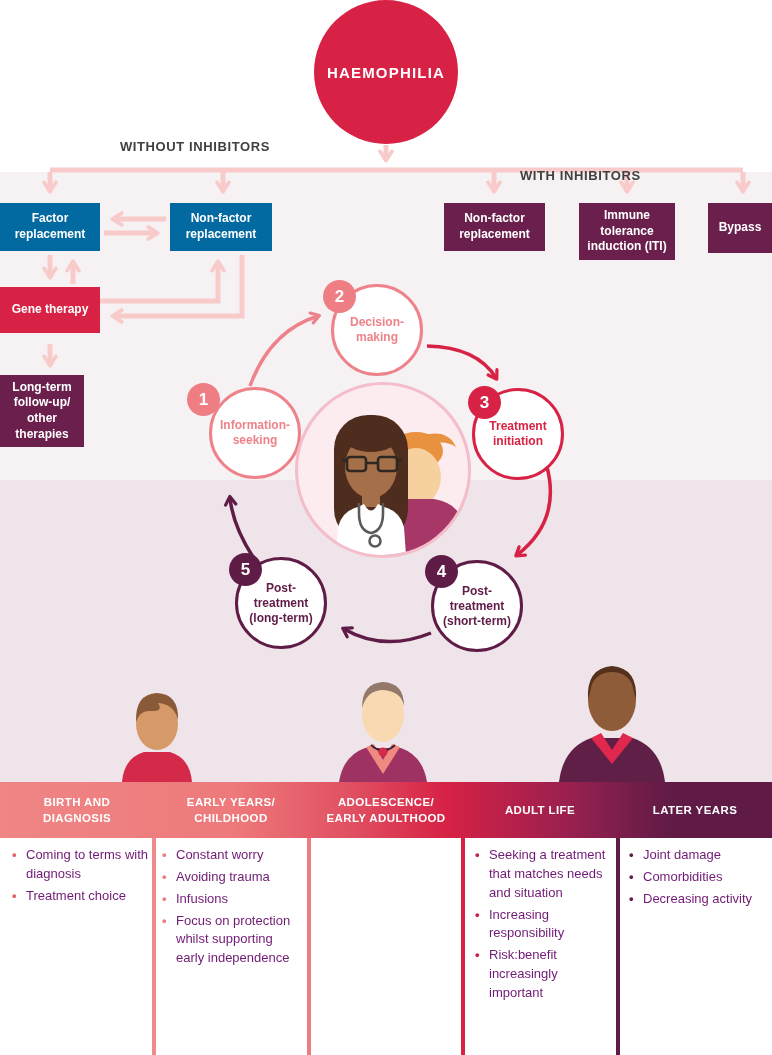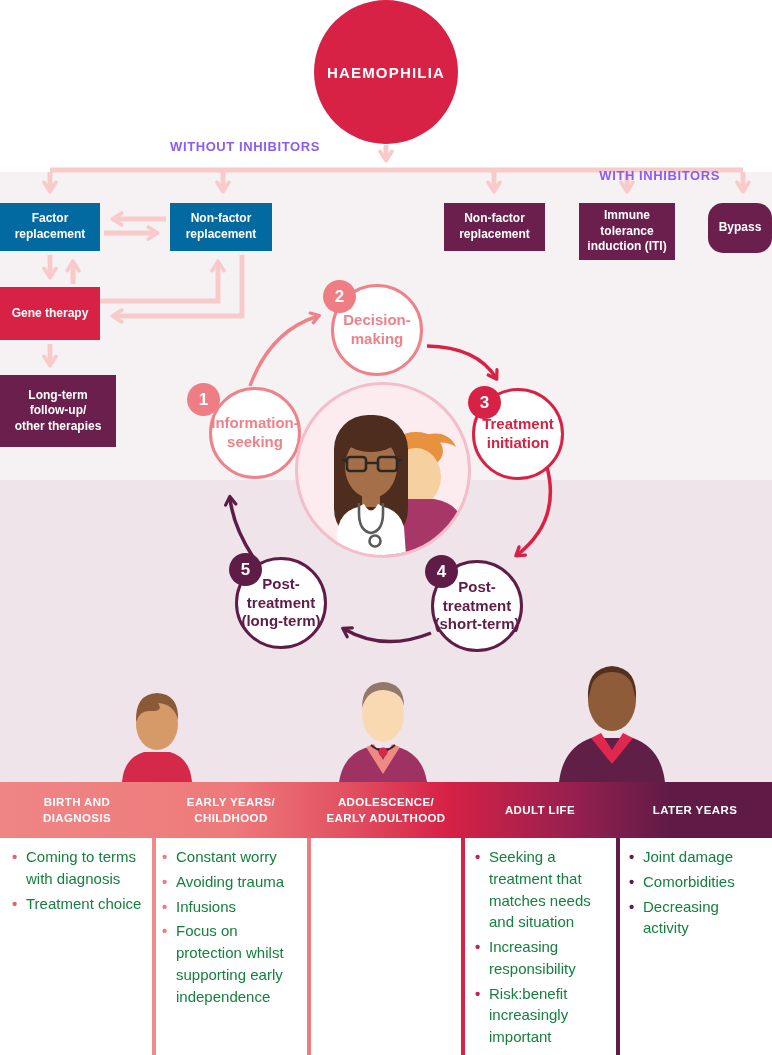--- a/index.html
+++ b/index.html
@@ -6,43 +6,43 @@
   .stage{position:relative;width:772px;height:1055px;background:#ffffff;overflow:hidden;
          font-family:"Liberation Sans",sans-serif;}
   .abs{position:absolute;}
   .bg-mid{left:0;top:172px;width:772px;height:308px;background:#f6f2f4;}
   .bg-low{left:0;top:480px;width:772px;height:302px;background:#efe4ea;}
   .band{left:0;top:782px;width:772px;height:56px;
         background:linear-gradient(90deg,#ef8585 0%,#ee7a7b 30%,#e04e60 46%,#d62145 58%,#98204f 74%,#5f1b46 87%,#5f1b46 100%);}
   .root-circle{left:314px;top:0;width:144px;height:144px;border-radius:50%;background:#d82245;
                display:flex;align-items:center;justify-content:center;color:#fff;font-weight:bold;
                font-size:15px;letter-spacing:1.2px;}
-  .branch{top:139px;width:200px;text-align:right;color:#8b5cf6;font-weight:bold;
+  .branch{top:139px;width:200px;text-align:left;color:#404040;font-weight:bold;
           font-size:13px;letter-spacing:0.6px;}
   .tbox{display:flex;align-items:center;justify-content:center;text-align:center;color:#fff;
         font-weight:bold;font-size:12px;line-height:1.3;white-space:pre-line;}
   .salmon{background:#0369a1;} .crimson{background:#d82245;} .plum{background:#6a1f4c;}
   .node{border-radius:50%;background:#ffffff;display:flex;align-items:center;justify-content:center;
-        text-align:center;font-weight:bold;font-size:15px;line-height:1.25;white-space:pre-line;}
+        text-align:center;font-weight:bold;font-size:12px;line-height:1.25;white-space:pre-line;}
   .node.c-sal{border:3.5px solid #ee828a;color:#ee828a;}
   .node.c-cri{border:3.5px solid #d82245;color:#d82245;}
   .node.c-plu{border:3.5px solid #5f1c47;color:#5f1c47;}
   .badge{width:33px;height:33px;border-radius:50%;color:#fff;display:flex;align-items:center;
          justify-content:center;font-weight:bold;font-size:17px;z-index:5;}
   .b-sal{background:#ee7d84;} .b-cri{background:#d82245;} .b-plu{background:#5f1c47;}
   .center-circle{left:295px;top:382px;width:170px;height:170px;border-radius:50%;
                  background:#fdecef;border:3px solid #f3bdc9;overflow:hidden;z-index:3;}
   .stage-label{top:782px;height:56px;width:154px;display:flex;align-items:center;justify-content:center;
                color:#fff;font-weight:bold;font-size:11.5px;letter-spacing:0.4px;text-align:center;
                white-space:pre-line;line-height:1.4;z-index:4;}
   .figure{z-index:1;}
   .band{z-index:3;}
   .col{top:846px;width:140px;}
   .col ul{list-style:none;margin:0;padding:0;}
-  .col li{position:relative;padding-left:16px;font-size:15px;line-height:1.45;color:#15803d;
+  .col li{position:relative;padding-left:16px;font-size:13px;line-height:1.45;color:#701a75;
           margin-bottom:3px;}
   .col li::before{content:"\2022";position:absolute;left:2px;top:0;font-weight:bold;}
   .col1 li::before{color:#e4636b;} .col2 li::before{color:#ee7e7e;}
   .col3 li::before{color:#d82245;} .col4 li::before{color:#c81e4a;} .col5 li::before{color:#5f1c47;}
   .divider{top:838px;width:4px;height:217px;}
   .d1{background:#ef8b8b;} .d2{background:#ee7e7e;} .d3{background:#d82245;} .d4{background:#5f1c47;}
   svg.layer{position:absolute;left:0;top:0;pointer-events:none;}
 </style>
 </head>
 <body>
@@ -96,31 +96,31 @@
     <span>HAEMOPHILIA</span>
   </div>
 
   <div class="abs branch" style="left:120px;">WITHOUT INHIBITORS</div>
   <div class="abs branch" style="left:520px;margin-top:29px;">WITH INHIBITORS</div>
 
   <div class="abs tbox salmon" style="left:0;top:203px;width:100px;height:48px;">Factor
 replacement</div>
   <div class="abs tbox salmon" style="left:170px;top:203px;width:102px;height:48px;">Non-factor
 replacement</div>
-  <div class="abs tbox crimson" style="left:0;top:287px;width:100px;height:53px;">Gene therapy</div>
-  <div class="abs tbox plum" style="left:0;top:375px;width:116px;height:72px;">Long-term
+  <div class="abs tbox crimson" style="left:0;top:287px;width:100px;height:46px;">Gene therapy</div>
+  <div class="abs tbox plum" style="left:0;top:375px;width:84px;height:72px;">Long-term
 follow-up/
 other therapies</div>
 
   <div class="abs tbox plum" style="left:444px;top:203px;width:101px;height:48px;">Non-factor
 replacement</div>
   <div class="abs tbox plum" style="left:579px;top:203px;width:96px;height:57px;">Immune
 tolerance
 induction (ITI)</div>
-  <div class="abs tbox plum" style="left:708px;top:203px;width:64px;height:50px;border-radius:15px;">Bypass</div>
+  <div class="abs tbox plum" style="left:708px;top:203px;width:64px;height:50px;">Bypass</div>
 
   <div class="abs node c-sal" style="left:209px;top:387px;width:86px;height:86px;">Information-
 seeking</div>
   <div class="abs node c-sal" style="left:331px;top:284px;width:86px;height:86px;">Decision-
 making</div>
   <div class="abs node c-cri" style="left:472px;top:388px;width:86px;height:86px;">Treatment
 initiation</div>
   <div class="abs node c-plu" style="left:431px;top:560px;width:86px;height:86px;">Post-
 treatment
 (short-term)</div>

